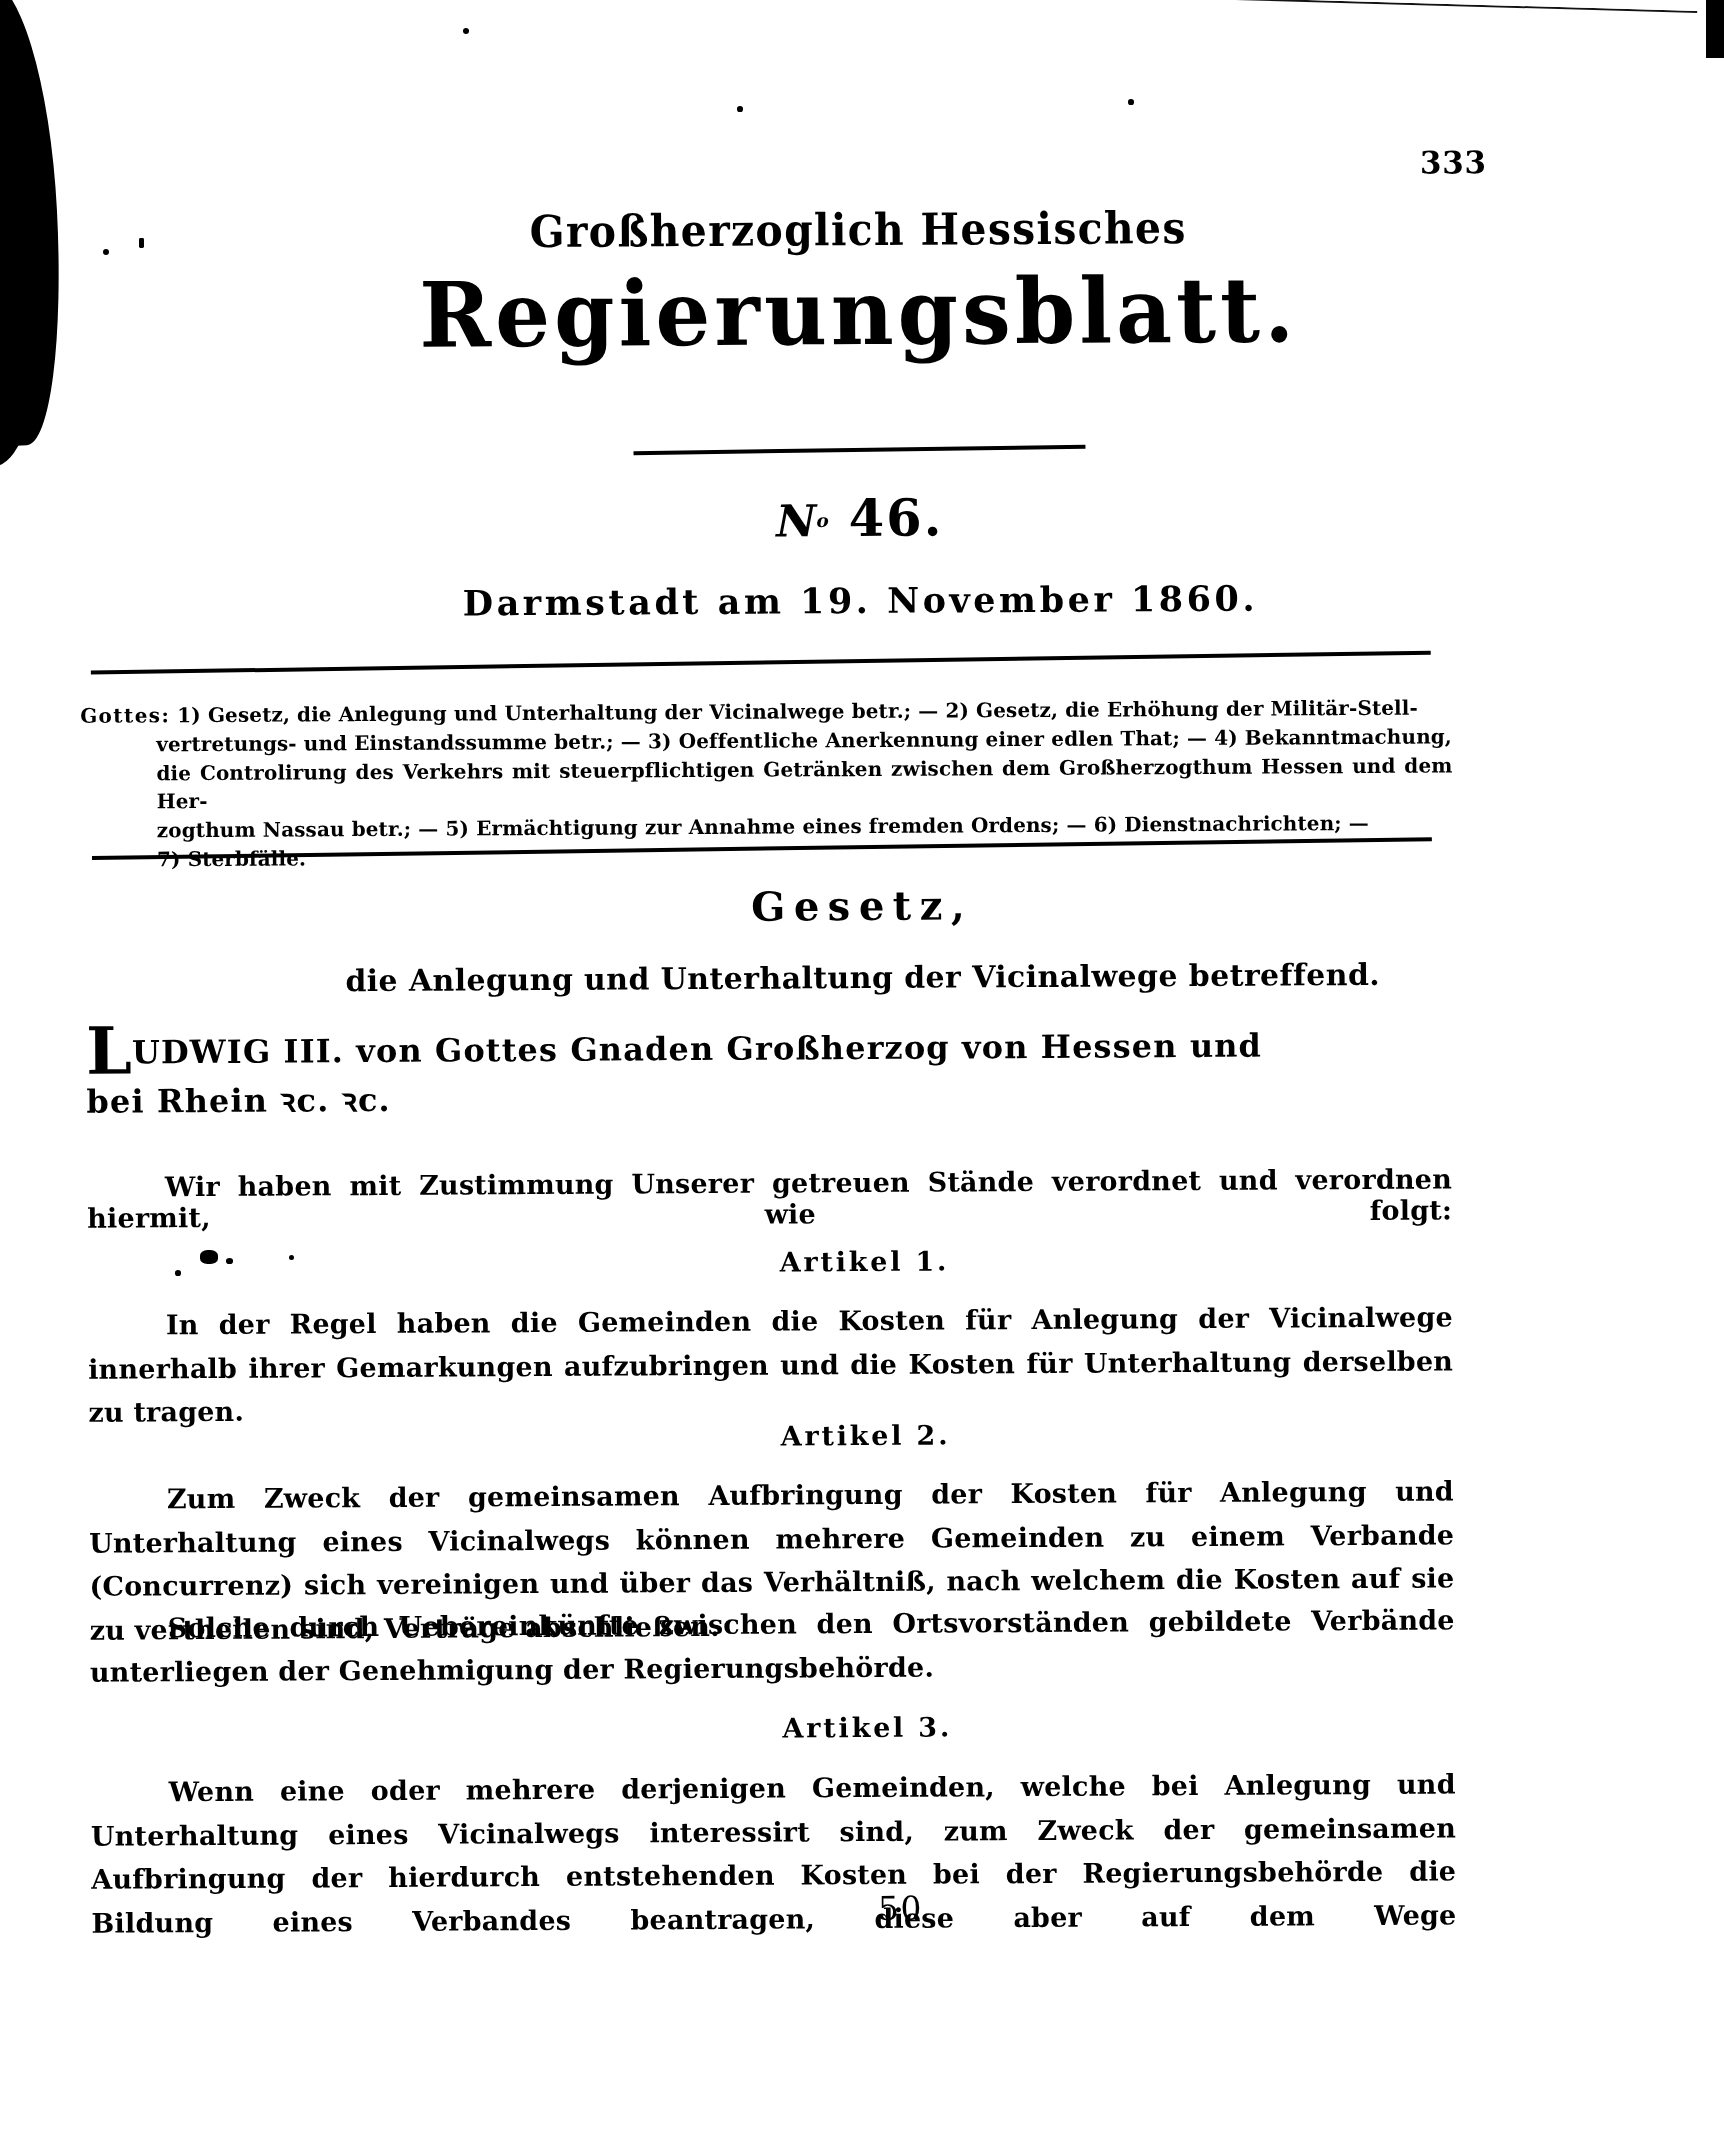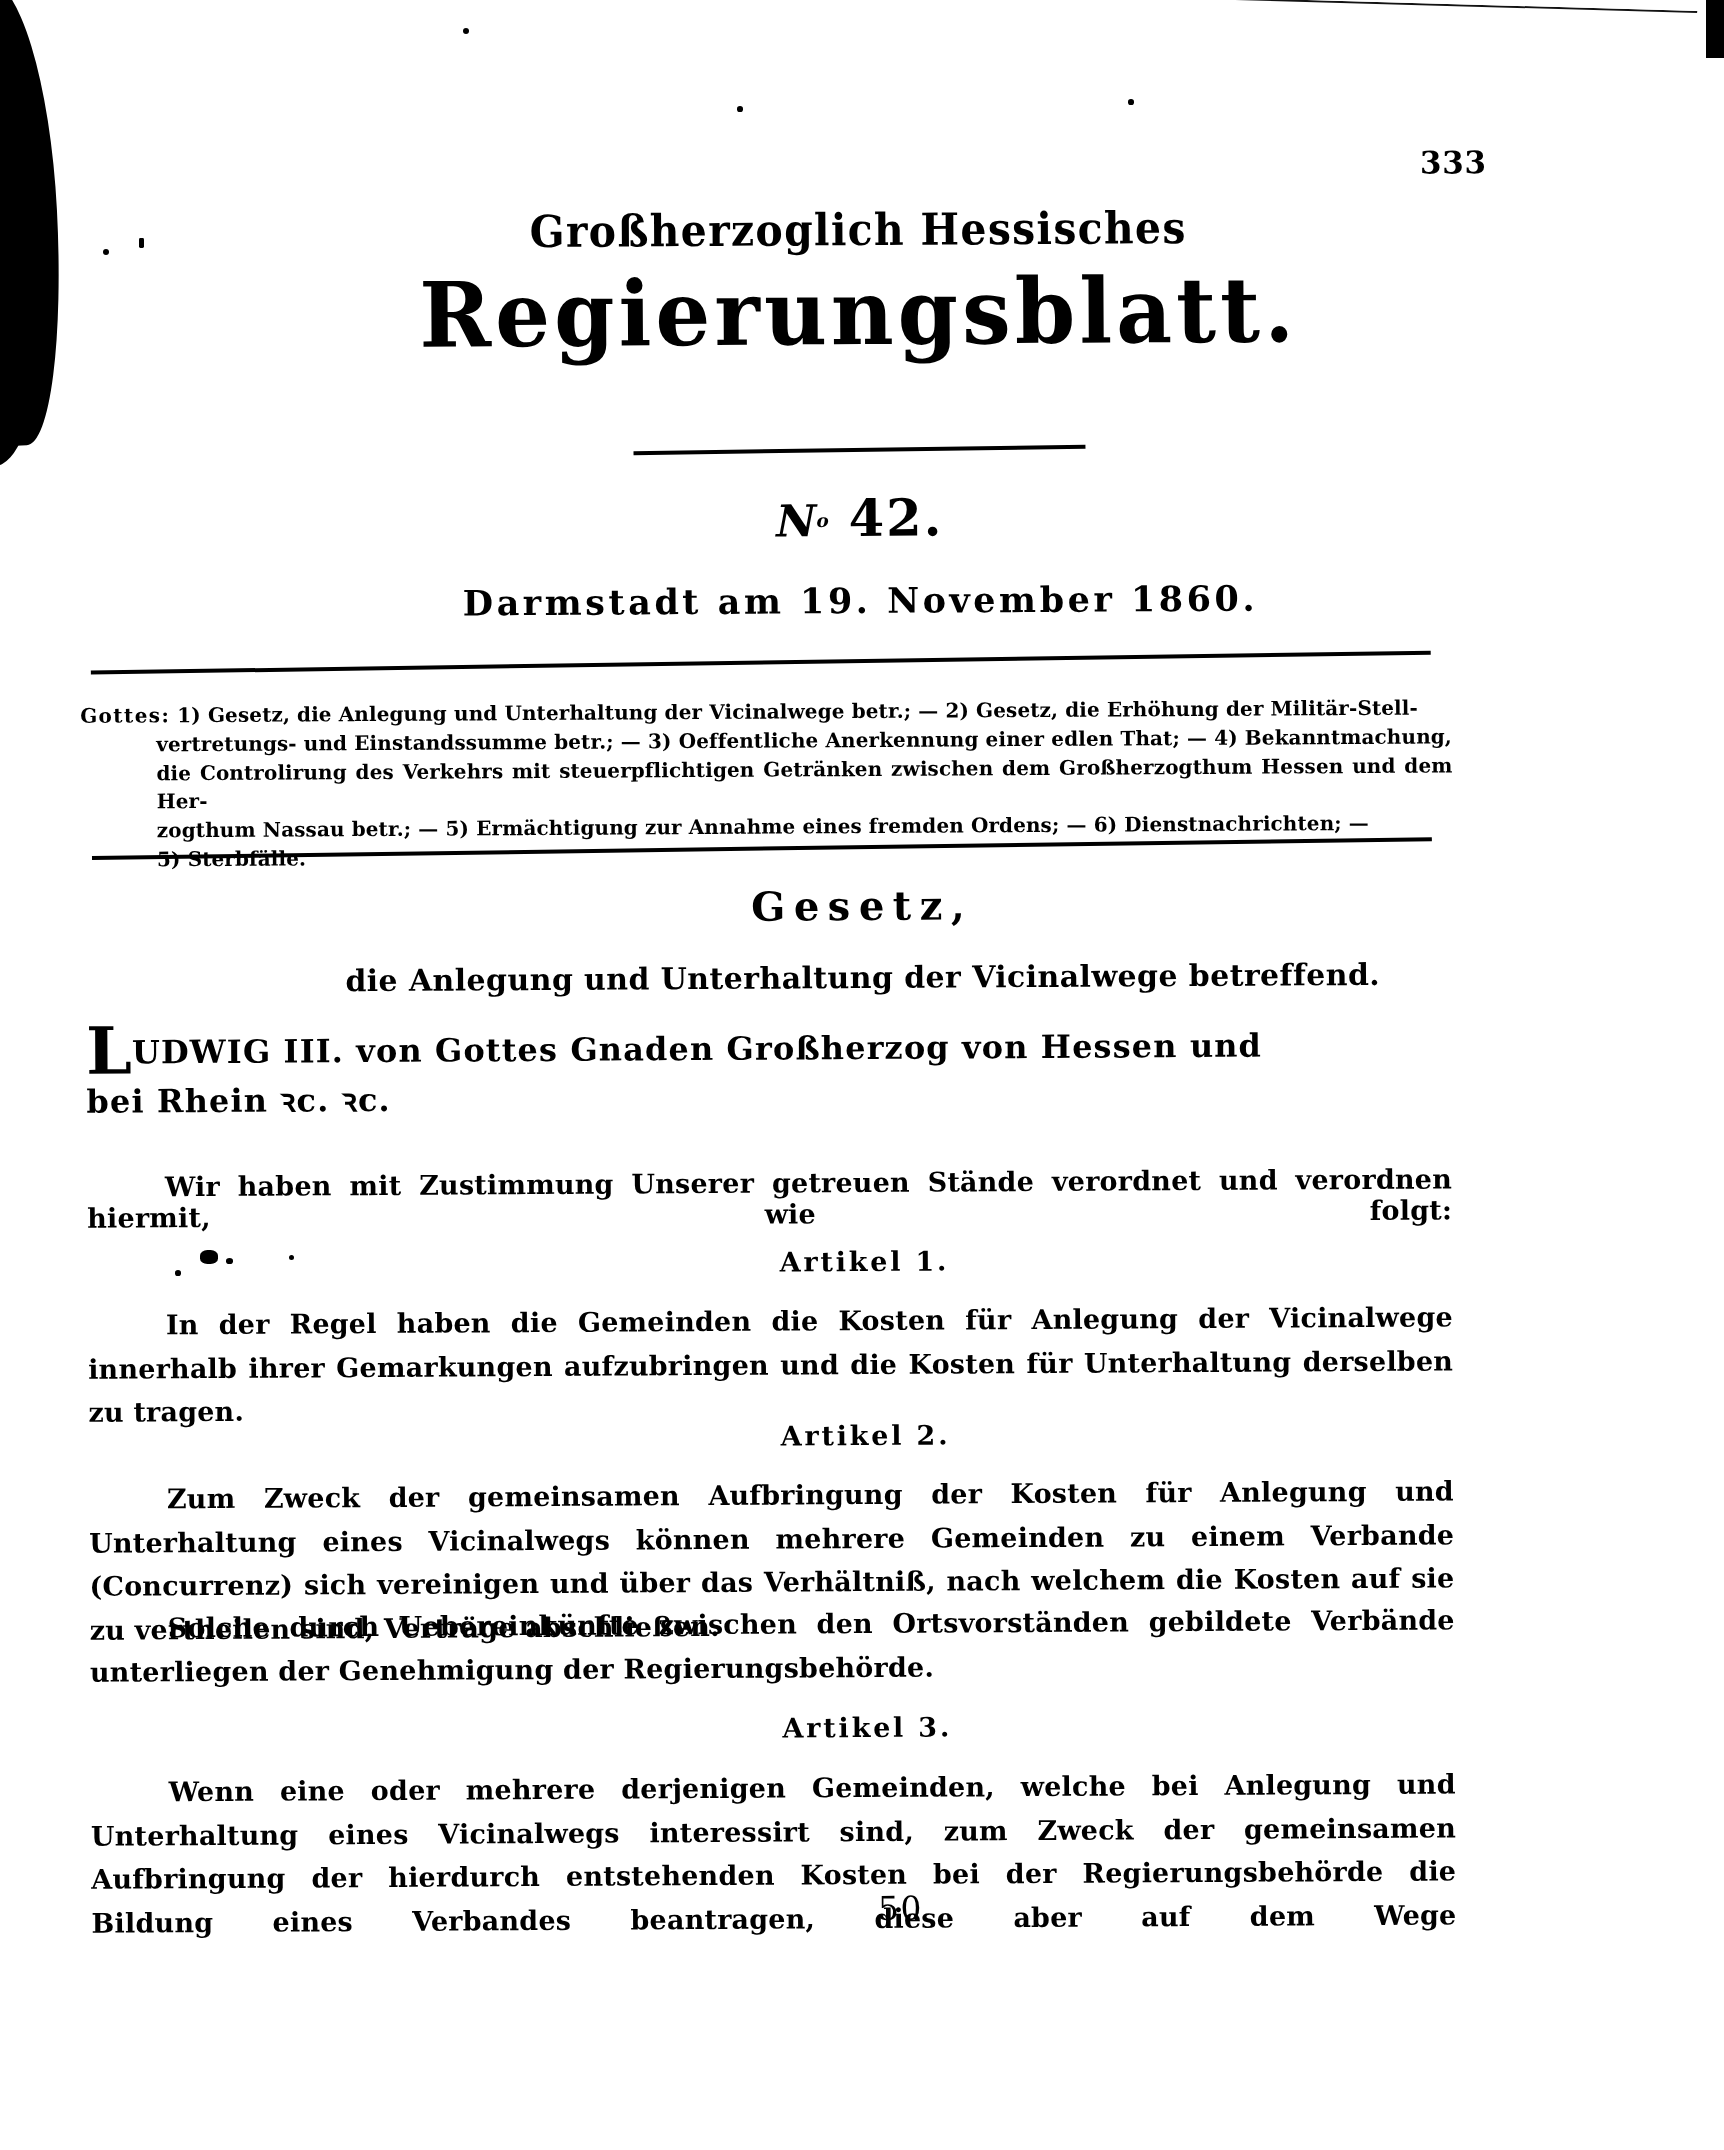--- a/index.html
+++ b/index.html
@@ -303,33 +303,33 @@
 
   <div class="folio">333</div>
 
   <div class="masthead-small fraktur">Großherzoglich Hessisches</div>
   <div class="masthead-big fraktur">Regierungsblatt.</div>
 
   <div class="rule-short"></div>
 
   <div class="issue-no">
     <span class="no-mark">N<sup>o</sup></span>
-    <span>42.</span>
+    <span>46.</span>
   </div>
 
   <div class="dateline fraktur">Darmstadt am 19. November 1860.</div>
 
   <div class="rule-wide top"></div>
 
   <div class="inhalt fraktur">
     <div class="inhalt-hang"><span class="label">Gottes:</span> <span>1) Gesetz, die Anlegung und Unterhaltung der Vicinalwege betr.; — 2) Gesetz, die Erhöhung der Militär-Stell-</span></div>
     <div style="padding-left:76px;"><span>vertretungs- und Einstandssumme betr.; — 3) Oeffentliche Anerkennung einer edlen That; — 4) Bekanntmachung,</span></div>
     <div style="padding-left:76px;"><span>die Controlirung des Verkehrs mit steuerpflichtigen Getränken zwischen dem Großherzogthum Hessen und dem Her-</span></div>
     <div style="padding-left:76px;"><span>zogthum Nassau betr.; — 5) Ermächtigung zur Annahme eines fremden Ordens; — 6) Dienstnachrichten; —</span></div>
-    <div style="padding-left:76px;"><span>5) Sterbfälle.</span></div>
+    <div style="padding-left:76px;"><span>7) Sterbfälle.</span></div>
   </div>
 
   <div class="rule-wide bottom"></div>
 
   <div class="law-title fraktur">Gesetz,</div>
   <div class="law-subtitle fraktur">die Anlegung und Unterhaltung der Vicinalwege betreffend.</div>
 
   <div class="proclaim fraktur">
     <span class="dropcap">L</span><span>UDWIG III. von Gottes Gnaden Großherzog von Hessen und</span><br>
     <span>bei Rhein ꝛc. ꝛc.</span>

